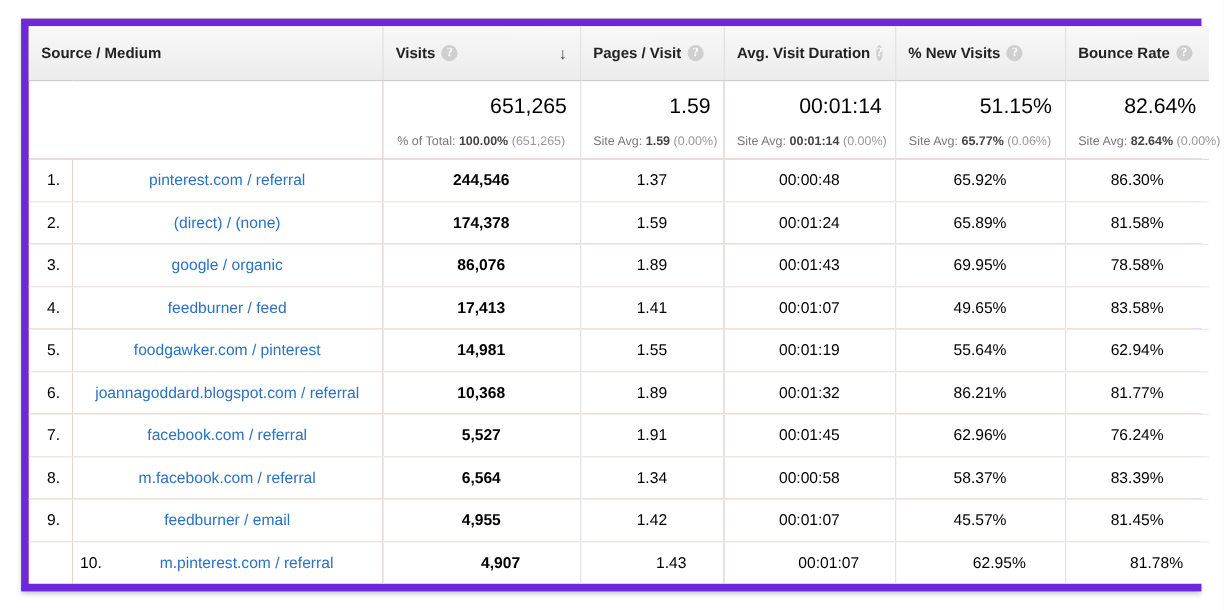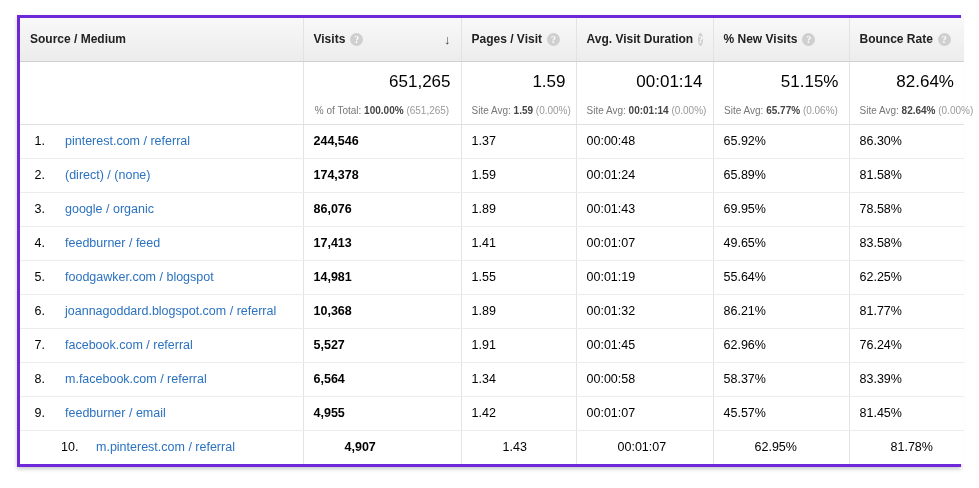--- a/index.html
+++ b/index.html
@@ -18,21 +18,21 @@
     width: 979px;
     height: 488px;
     position: relative;
     background: #ffffff;
   }
   .table-wrap {
     position: absolute;
     left: 17px;
     top: 15px;
     width: 944px;
-    border: 3px solid #6d28d9;
+    border: 6px solid #6d28d9;
     box-sizing: border-box;
     background: #c2410c;
     box-shadow: 0 2px 4px rgba(0,0,0,0.22);
   }
   table.report {
     width: 100%;
     border-collapse: collapse;
     table-layout: fixed;
   }
   table.report th, table.report td {
@@ -124,28 +124,29 @@
     text-align: right;
     width: 34px;
     color: #000;
     font-size: 12.5px;
     padding-right: 0;
     border-right: none !important;
   }
   td.src {
     border-right: 1px solid #e3e3e3;
     padding-left: 8px;
+    text-align: center;
   }
   td.src a {
     color: #2b72c0;
     text-decoration: none;
     font-size: 12.5px;
   }
   td.num {
-    text-align: left;
+    text-align: center;
     font-size: 12.5px;
   }
   td.num.bold { font-weight: bold; }
 
   
   col.c-idx   { width: 35px; }
   col.c-src   { width: 248px; }
   col.c-vis   { width: 158px; }
   col.c-ppv   { width: 115px; }
   col.c-dur   { width: 137px; }
@@ -284,26 +285,26 @@
           <td class="idx">4.</td>
           <td class="src"><a href="#">feedburner / feed</a></td>
           <td class="num bold">17,413</td>
           <td class="num">1.41</td>
           <td class="num">00:01:07</td>
           <td class="num">49.65%</td>
           <td class="num">83.58%</td>
         </tr>
         <tr class="data-row">
           <td class="idx">5.</td>
-          <td class="src"><a href="#">foodgawker.com / blogspot</a></td>
+          <td class="src"><a href="#">foodgawker.com / pinterest</a></td>
           <td class="num bold">14,981</td>
           <td class="num">1.55</td>
           <td class="num">00:01:19</td>
           <td class="num">55.64%</td>
-          <td class="num">62.25%</td>
+          <td class="num">62.94%</td>
         </tr>
         <tr class="data-row">
           <td class="idx">6.</td>
           <td class="src"><a href="#">joannagoddard.blogspot.com / referral</a></td>
           <td class="num bold">10,368</td>
           <td class="num">1.89</td>
           <td class="num">00:01:32</td>
           <td class="num">86.21%</td>
           <td class="num">81.77%</td>
         </tr>

